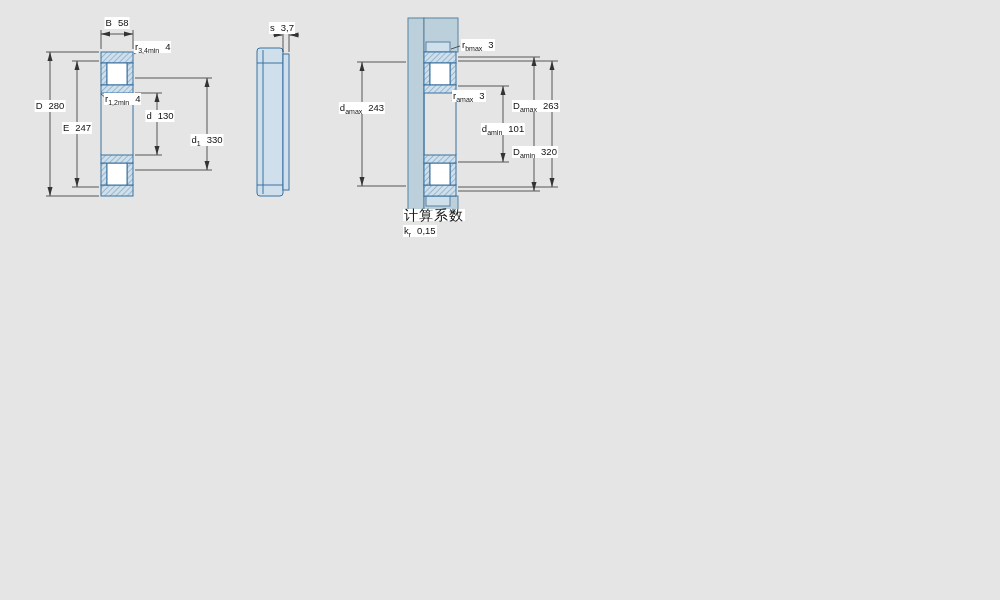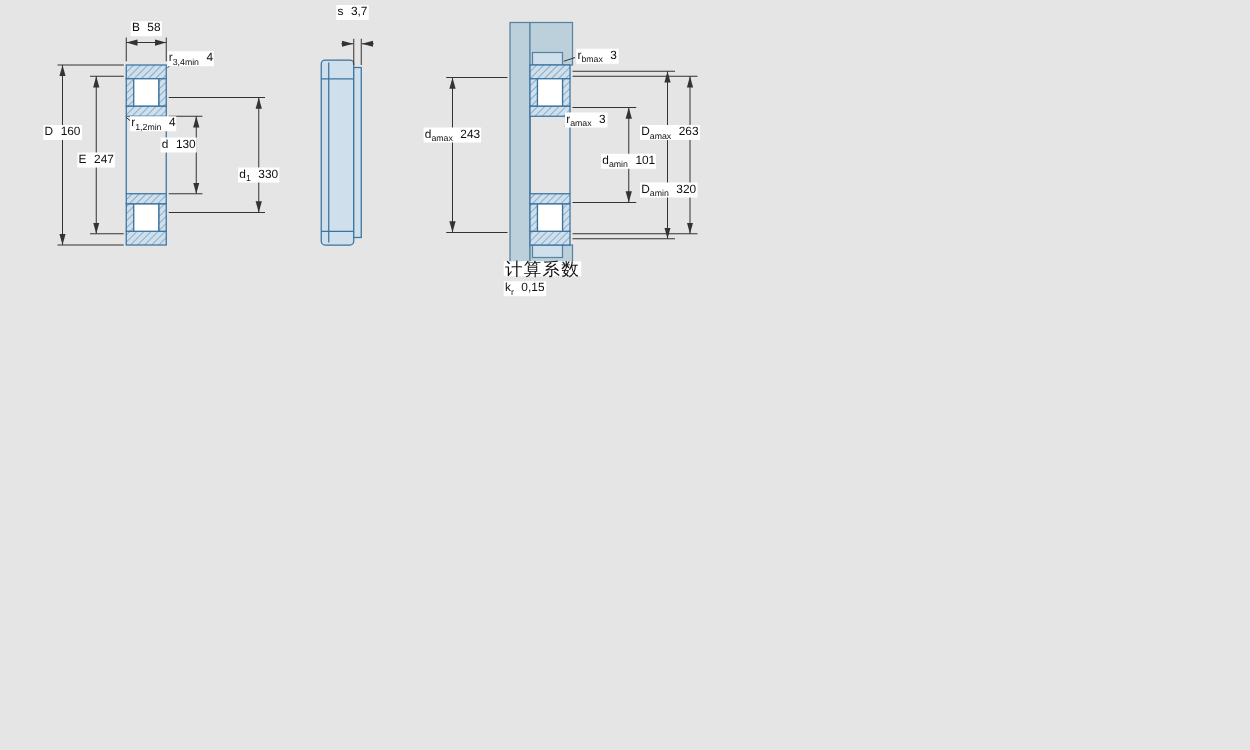--- a/index.html
+++ b/index.html
@@ -130,31 +130,31 @@
       <line x1="458" y1="61" x2="558" y2="61"></line>
       <line x1="458" y1="187" x2="558" y2="187"></line>
       <line x1="552" y1="61" x2="552" y2="187" marker-start="url(#arr)" marker-end="url(#arr)"></line>
     </g>
   </svg>
 
   <span class="lbl c" style="left:117px;top:23px"><span>B</span><sub></sub><span class="val">58</span></span>
 
   <span class="lbl l" style="left:134px;top:47px"><span>r</span><sub>3,4min</sub><span class="val">4</span></span>
 
-  <span class="lbl c" style="left:50px;top:106px"><span>D</span><sub></sub><span class="val">160</span></span>
+  <span class="lbl c" style="left:50px;top:106px"><span>D</span><sub></sub><span class="val">280</span></span>
 
   <span class="lbl c" style="left:77px;top:128px"><span>E</span><sub></sub><span class="val">247</span></span>
 
   <span class="lbl l" style="left:104px;top:99px"><span>r</span><sub>1,2min</sub><span class="val">4</span></span>
 
-  <span class="lbl c" style="left:143px;top:116px"><span>d</span><sub></sub><span class="val">130</span></span>
+  <span class="lbl c" style="left:160px;top:116px"><span>d</span><sub></sub><span class="val">130</span></span>
 
   <span class="lbl c" style="left:207px;top:140px"><span>d</span><sub>1</sub><span class="val">330</span></span>
 
-  <span class="lbl c" style="left:282px;top:10px"><span>s</span><sub></sub><span class="val">3,7</span></span>
+  <span class="lbl c" style="left:282px;top:28px"><span>s</span><sub></sub><span class="val">3,7</span></span>
 
   <span class="lbl l" style="left:461px;top:45px"><span>r</span><sub>bmax</sub><span class="val">3</span></span>
 
   <span class="lbl l" style="left:452px;top:96px"><span>r</span><sub>amax</sub><span class="val">3</span></span>
 
   <span class="lbl c" style="left:362px;top:108px"><span>d</span><sub>amax</sub><span class="val">243</span></span>
 
   <span class="lbl c" style="left:503px;top:129px"><span>d</span><sub>amin</sub><span class="val">101</span></span>
 
   <span class="lbl l" style="left:512px;top:106px"><span>D</span><sub>amax</sub><span class="val">263</span></span>

